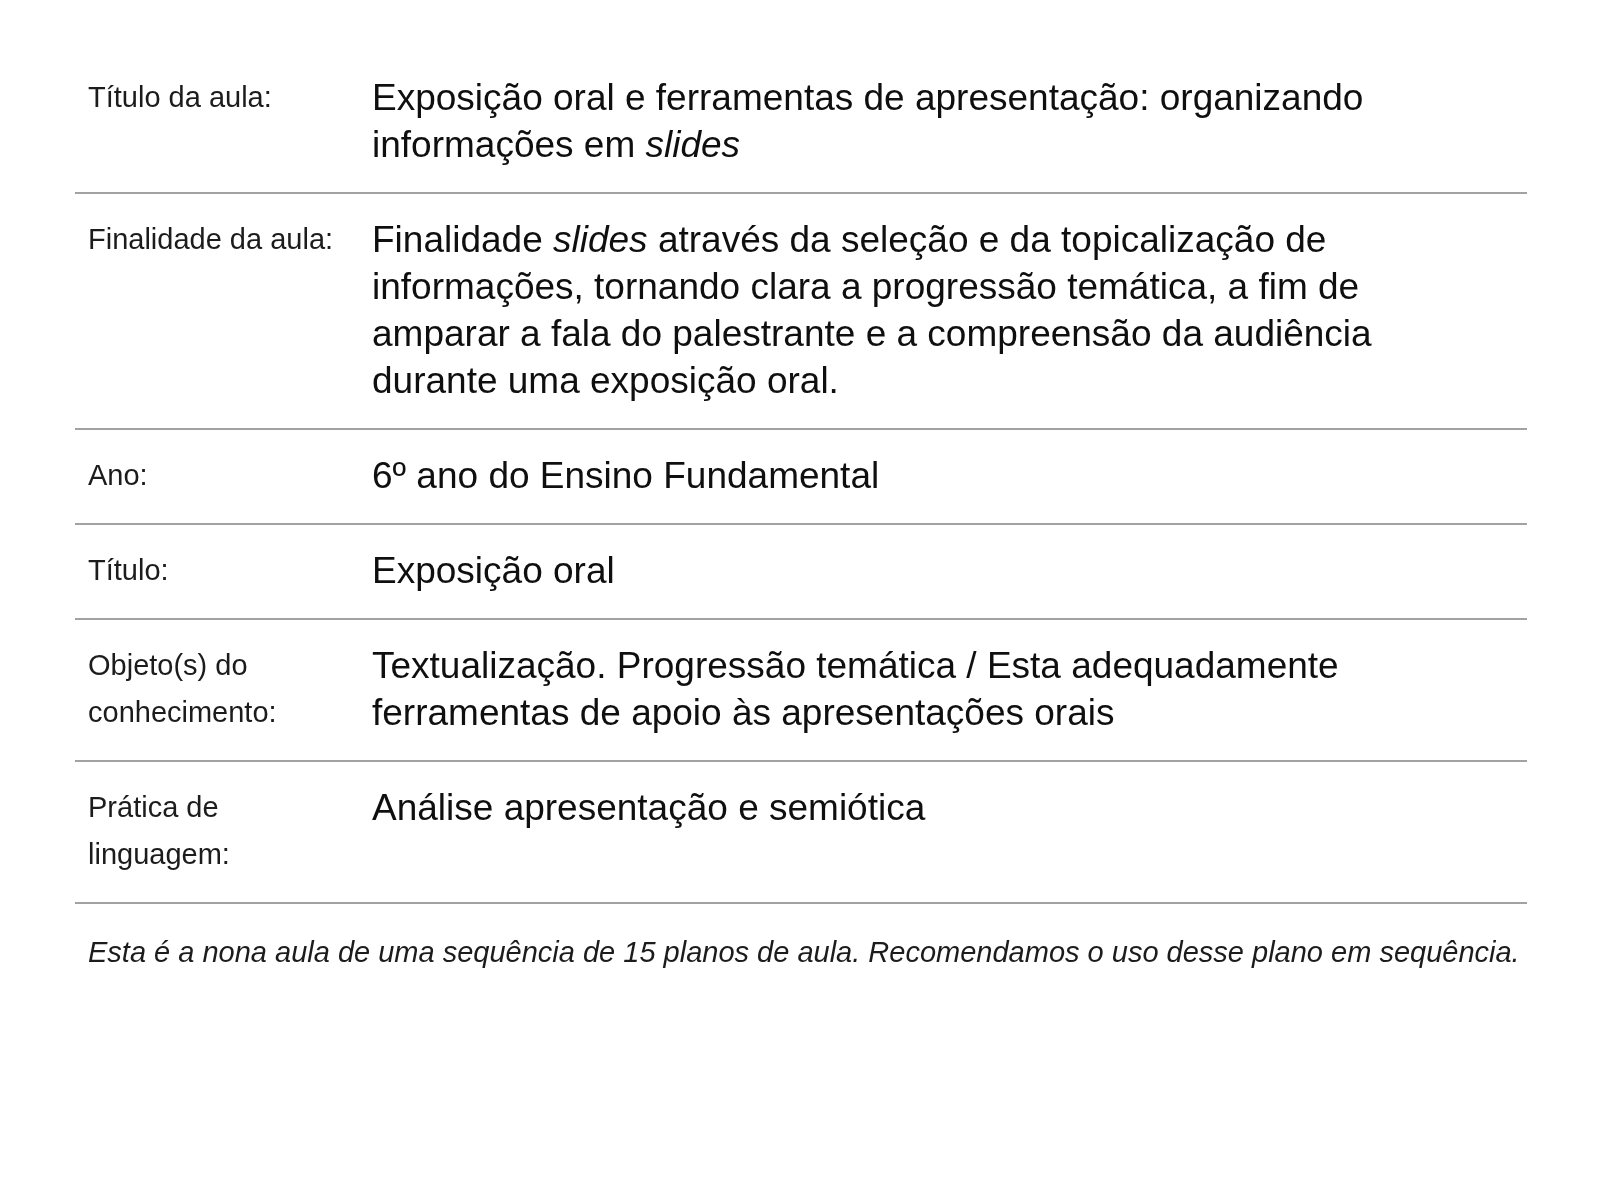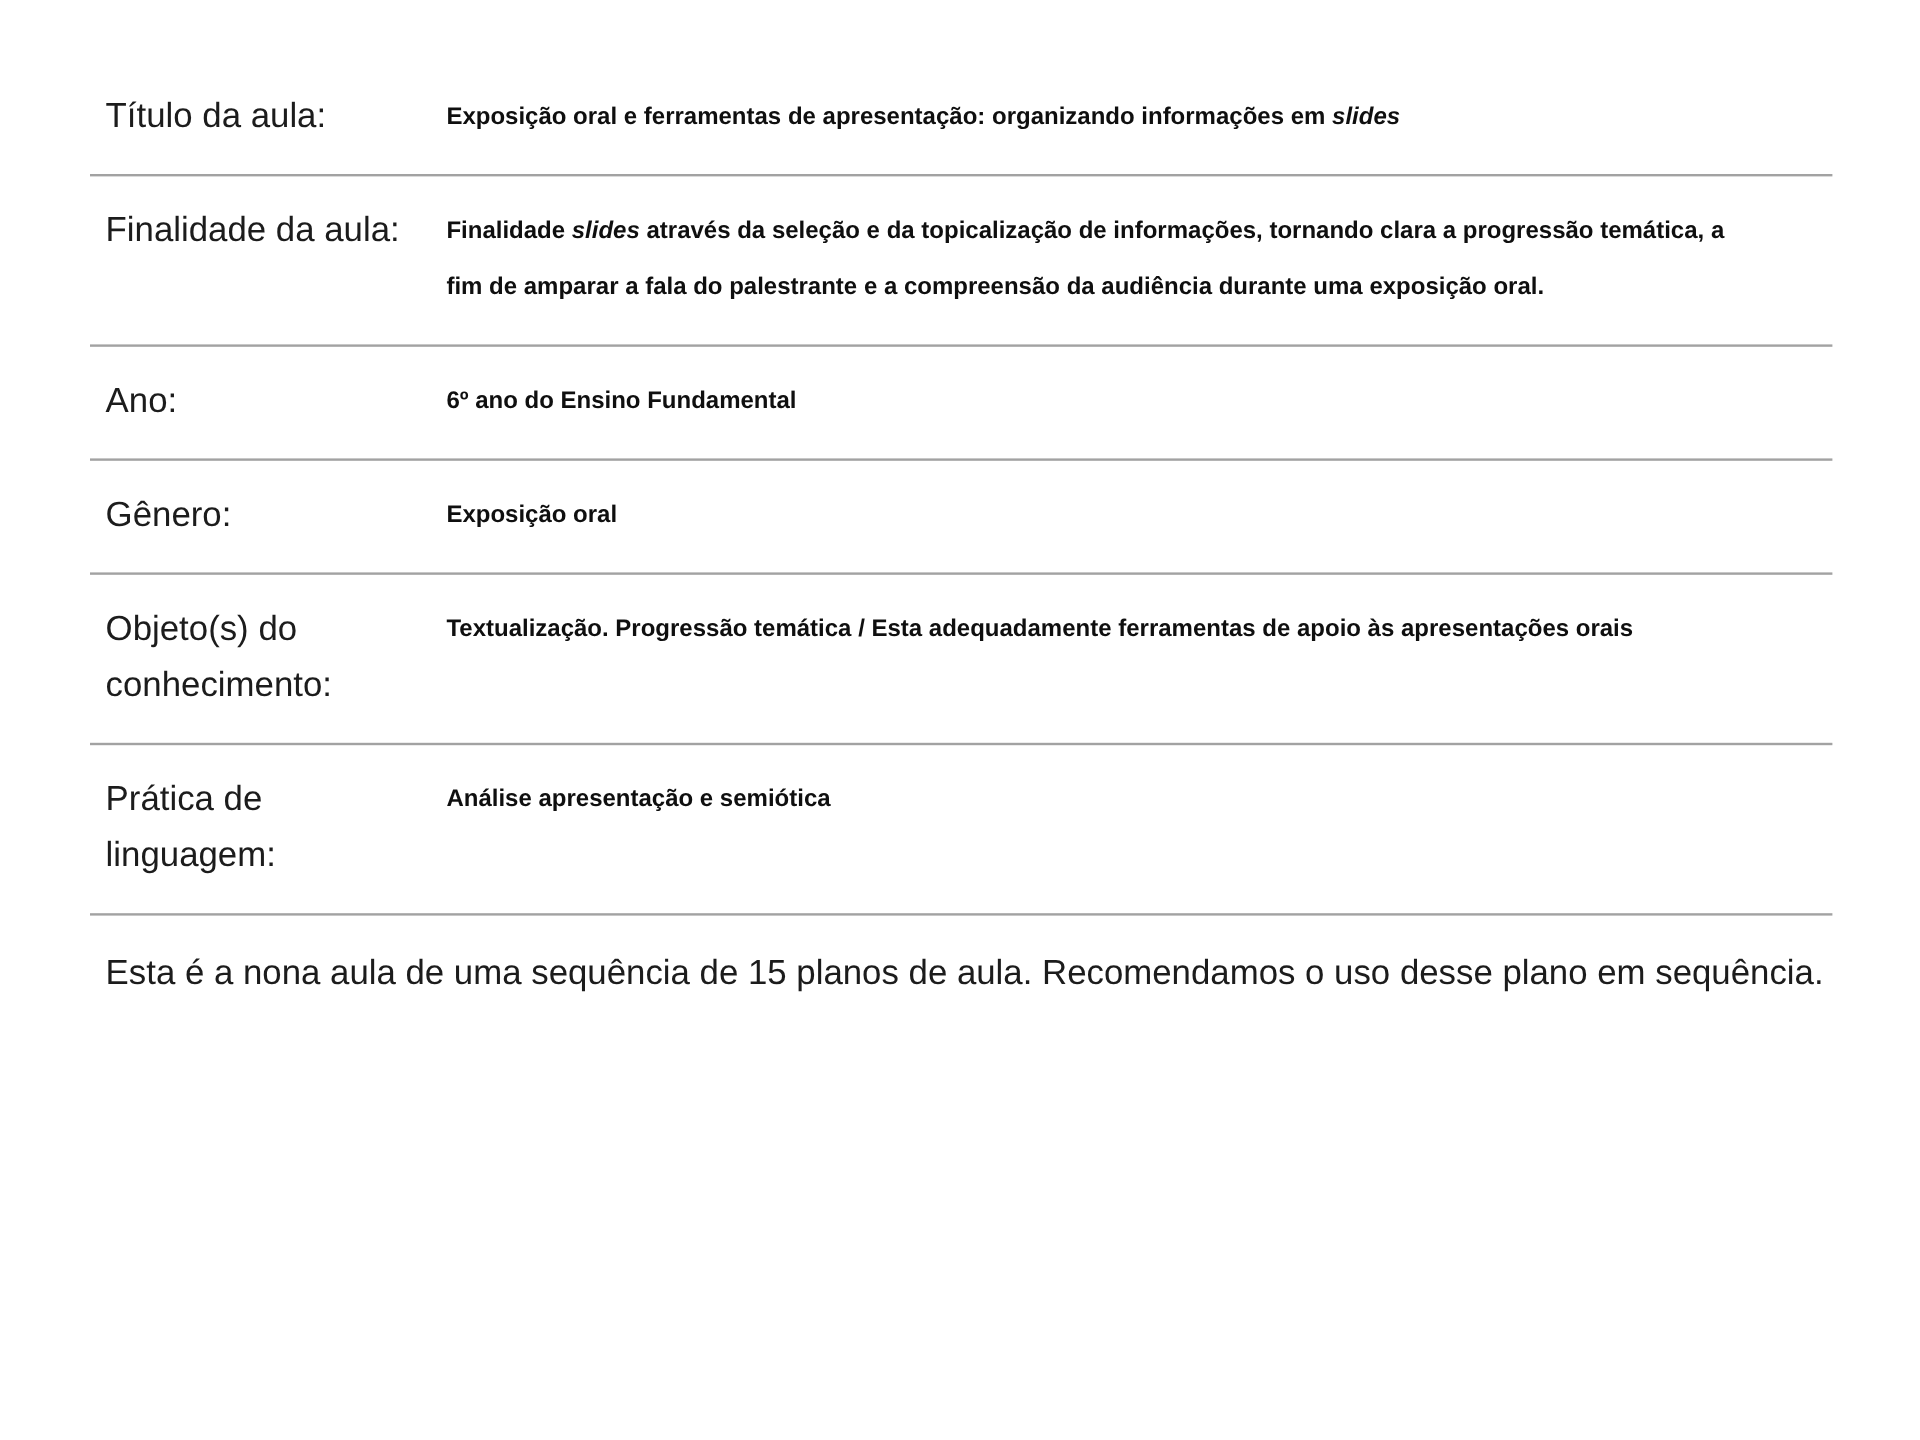--- a/index.html
+++ b/index.html
@@ -37,34 +37,35 @@
     margin-right:27px;
     font-size:29px;
     line-height:47px;
     font-weight:400;
     color:var(--text);
   }
   .row-value{
     flex:1;
     max-width:1075px;
     padding-right:10px;
-    font-size:20px;
+    font-size:37px;
     line-height:47px;
-    font-weight:700;
+    font-weight:400;
     color:var(--value-text);
   }
   .row-value .italic{ font-style:italic; }
   .note{
     border-top:2px solid var(--divider);
     padding:24px 0 0 13px;
     font-size:29px;
     line-height:48px;
     font-weight:400;
     color:var(--text);
     max-width:1460px;
+    font-style:italic;
   }
 </style>
 </head>
 <body>
 
 <div class="sheet">
   <div class="info-table">
 
     <div class="row">
       <div class="row-label">Título da aula:</div>
@@ -75,21 +76,21 @@
       <div class="row-label">Finalidade da aula:</div>
       <div class="row-value"><span>Finalidade </span><span class="italic">slides</span><span> através da seleção e da topicalização de informações, tornando clara a progressão temática, a fim de amparar a fala do palestrante e a compreensão da audiência durante uma exposição oral.</span></div>
     </div>
 
     <div class="row">
       <div class="row-label">Ano:</div>
       <div class="row-value"><span>6º ano do Ensino Fundamental</span></div>
     </div>
 
     <div class="row">
-      <div class="row-label">Gênero:</div>
+      <div class="row-label">Título:</div>
       <div class="row-value"><span>Exposição oral</span></div>
     </div>
 
     <div class="row">
       <div class="row-label">Objeto(s) do conhecimento:</div>
       <div class="row-value"><span>Textualização. Progressão temática / Esta adequadamente ferramentas de apoio às apresentações orais</span></div>
     </div>
 
     <div class="row">
       <div class="row-label">Prática de linguagem:</div>

